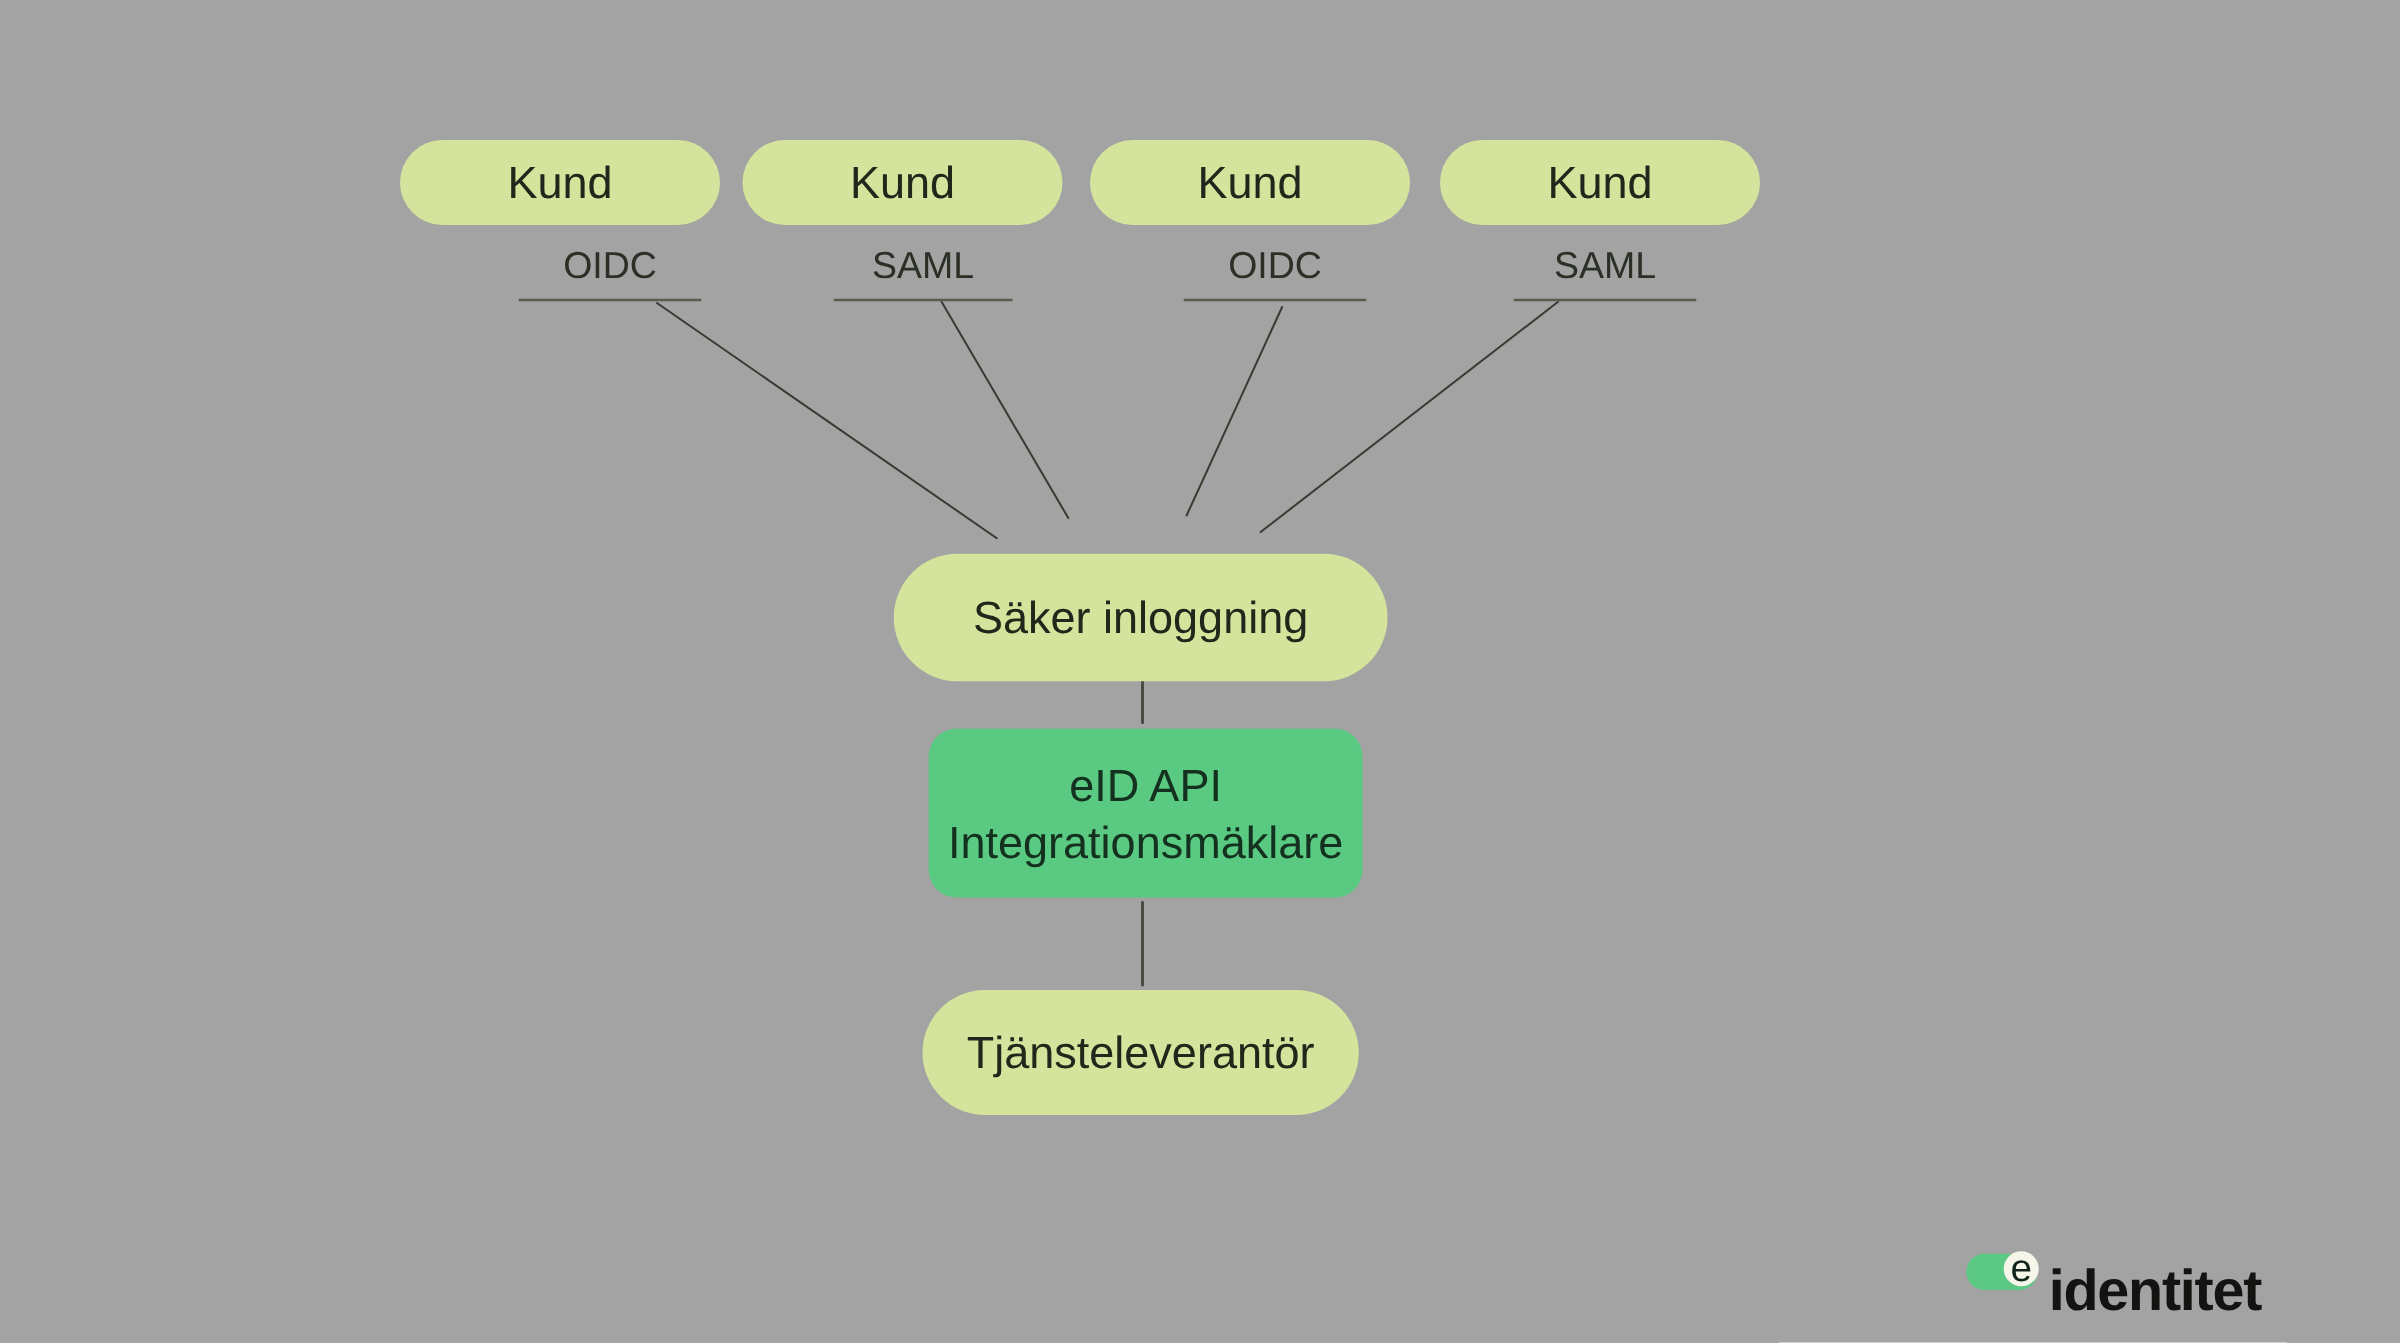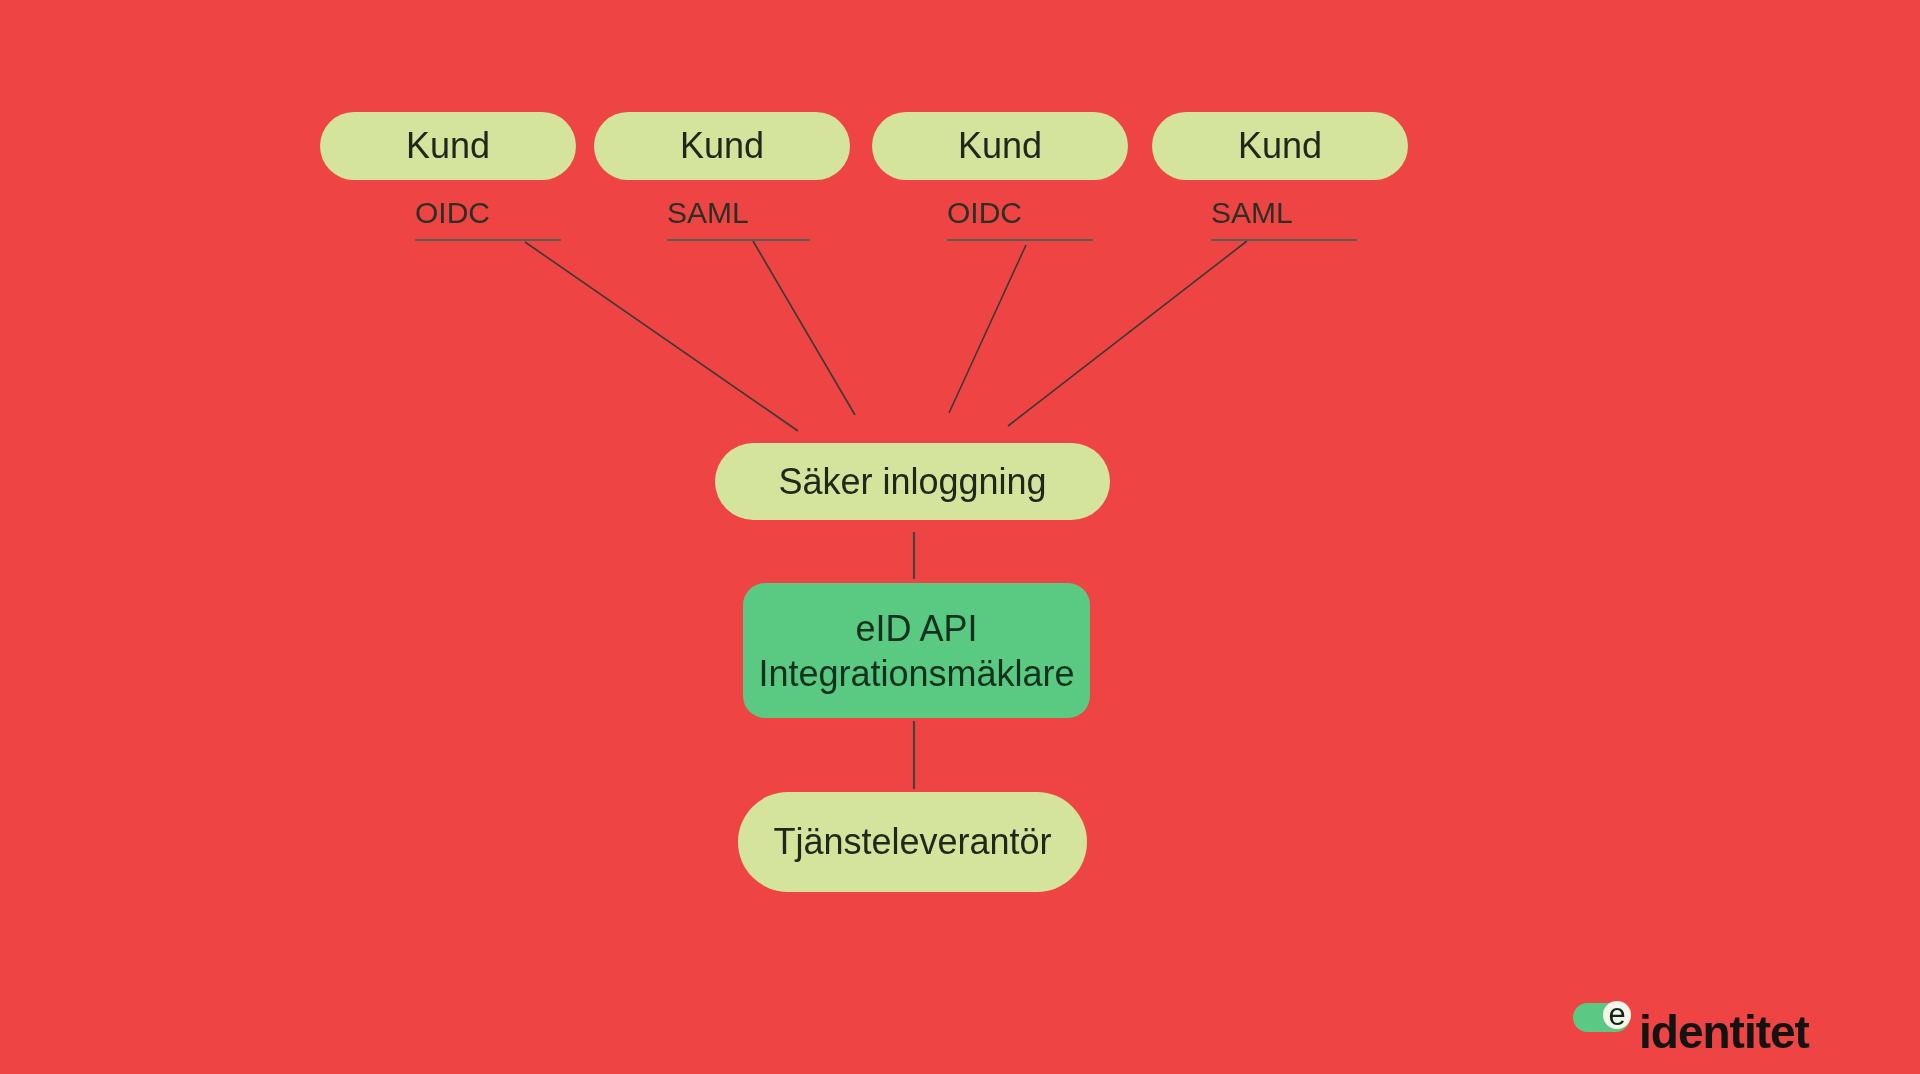--- a/index.html
+++ b/index.html
@@ -4,21 +4,21 @@
 <style>
   html, body {
     margin: 0;
     padding: 0;
     background: #f5f6e9;
   }
   .stage {
     position: relative;
     width: 1920px;
     height: 1074px;
-    background: #ef4444;
+    background: #a3a3a3;
     font-family: "Liberation Sans", sans-serif;
     overflow: hidden;
   }
   .node {
     position: absolute;
     display: flex;
     align-items: center;
     justify-content: center;
     text-align: center;
     color: #20281b;
@@ -34,20 +34,21 @@
     height: 68px;
   }
   #kund-1 { left: 320px; }
   #kund-2 { left: 594px; }
   #kund-3 { left: 872px; }
   #kund-4 { left: 1152px; }
 
   .protocol {
     position: absolute;
     top: 196px;
+    text-align: center;
     font-size: 30px;
     color: #2b3026;
     padding-bottom: 9px;
     border-bottom: 2px solid #585d50;
   }
   #protocol-1 { left: 415px; width: 146px; }
   #protocol-2 { left: 667px; width: 143px; }
   #protocol-3 { left: 947px; width: 146px; }
   #protocol-4 { left: 1211px; width: 146px; }
 
@@ -65,21 +66,21 @@
   }
   .connectors line.vert {
     stroke-width: 2.2;
     stroke: #44443c;
   }
 
   .hub {
     left: 715px;
     top: 443px;
     width: 395px;
-    height: 77px;
+    height: 102px;
   }
   .broker {
     left: 743px;
     top: 583px;
     width: 347px;
     height: 135px;
     background: #5ac981;
     border-radius: 22px;
     color: #14301e;
     font-size: 36px;

